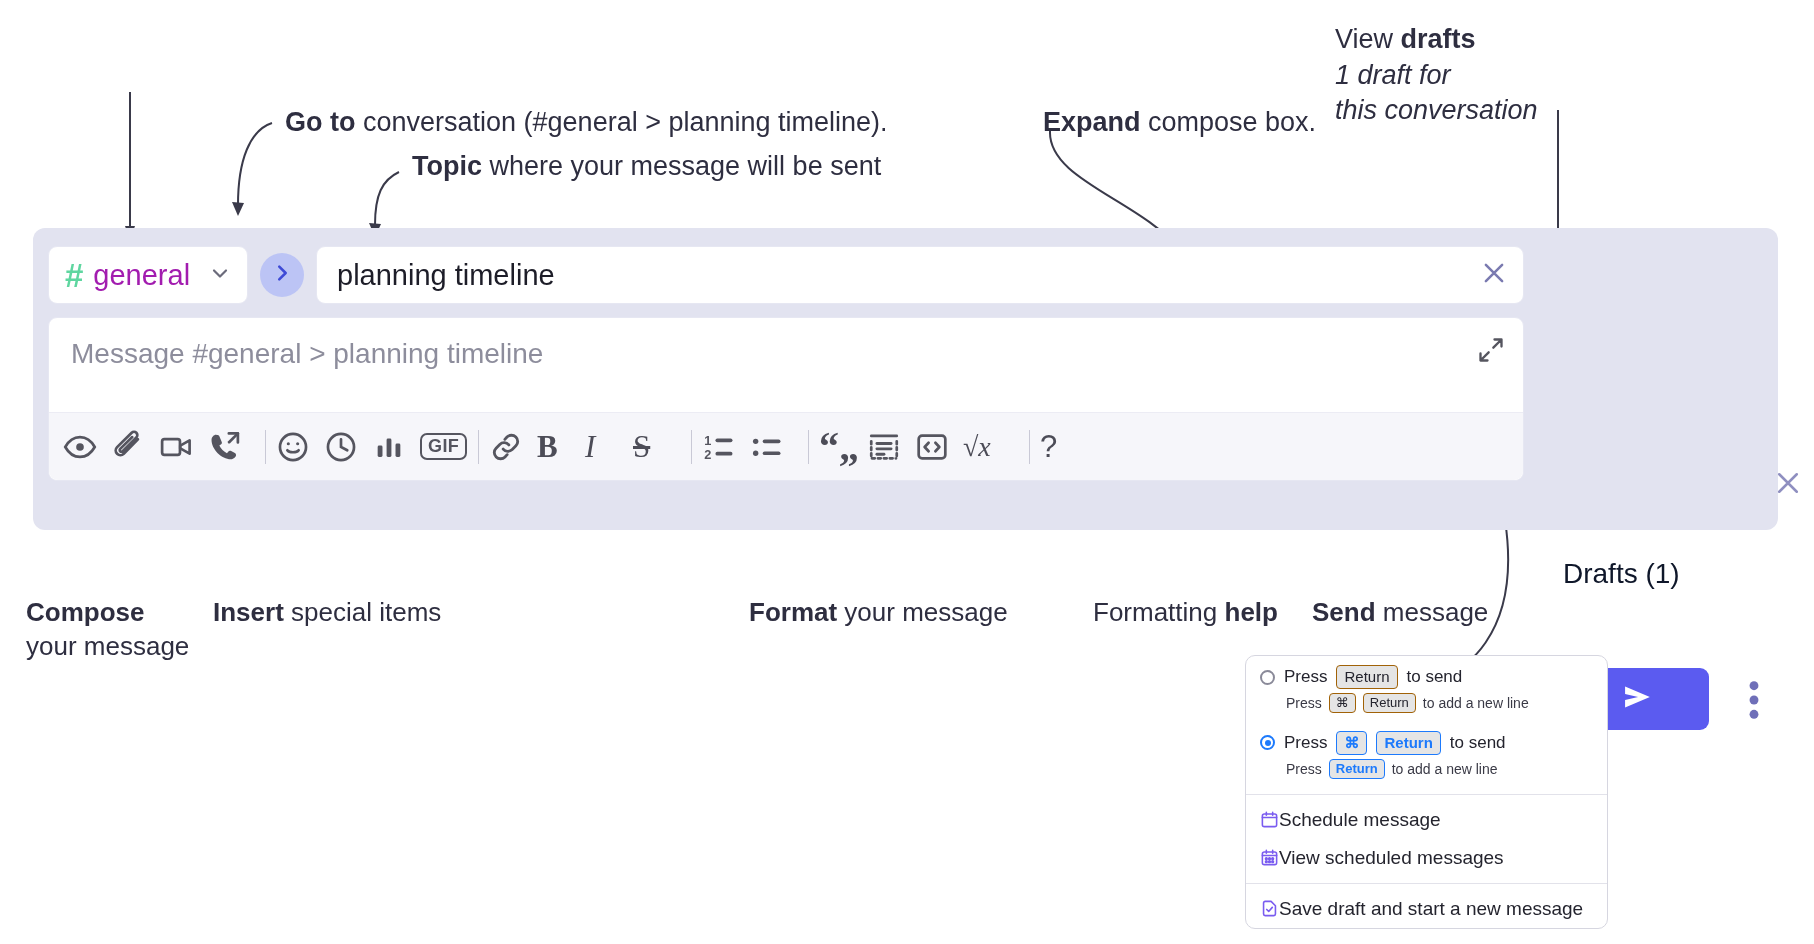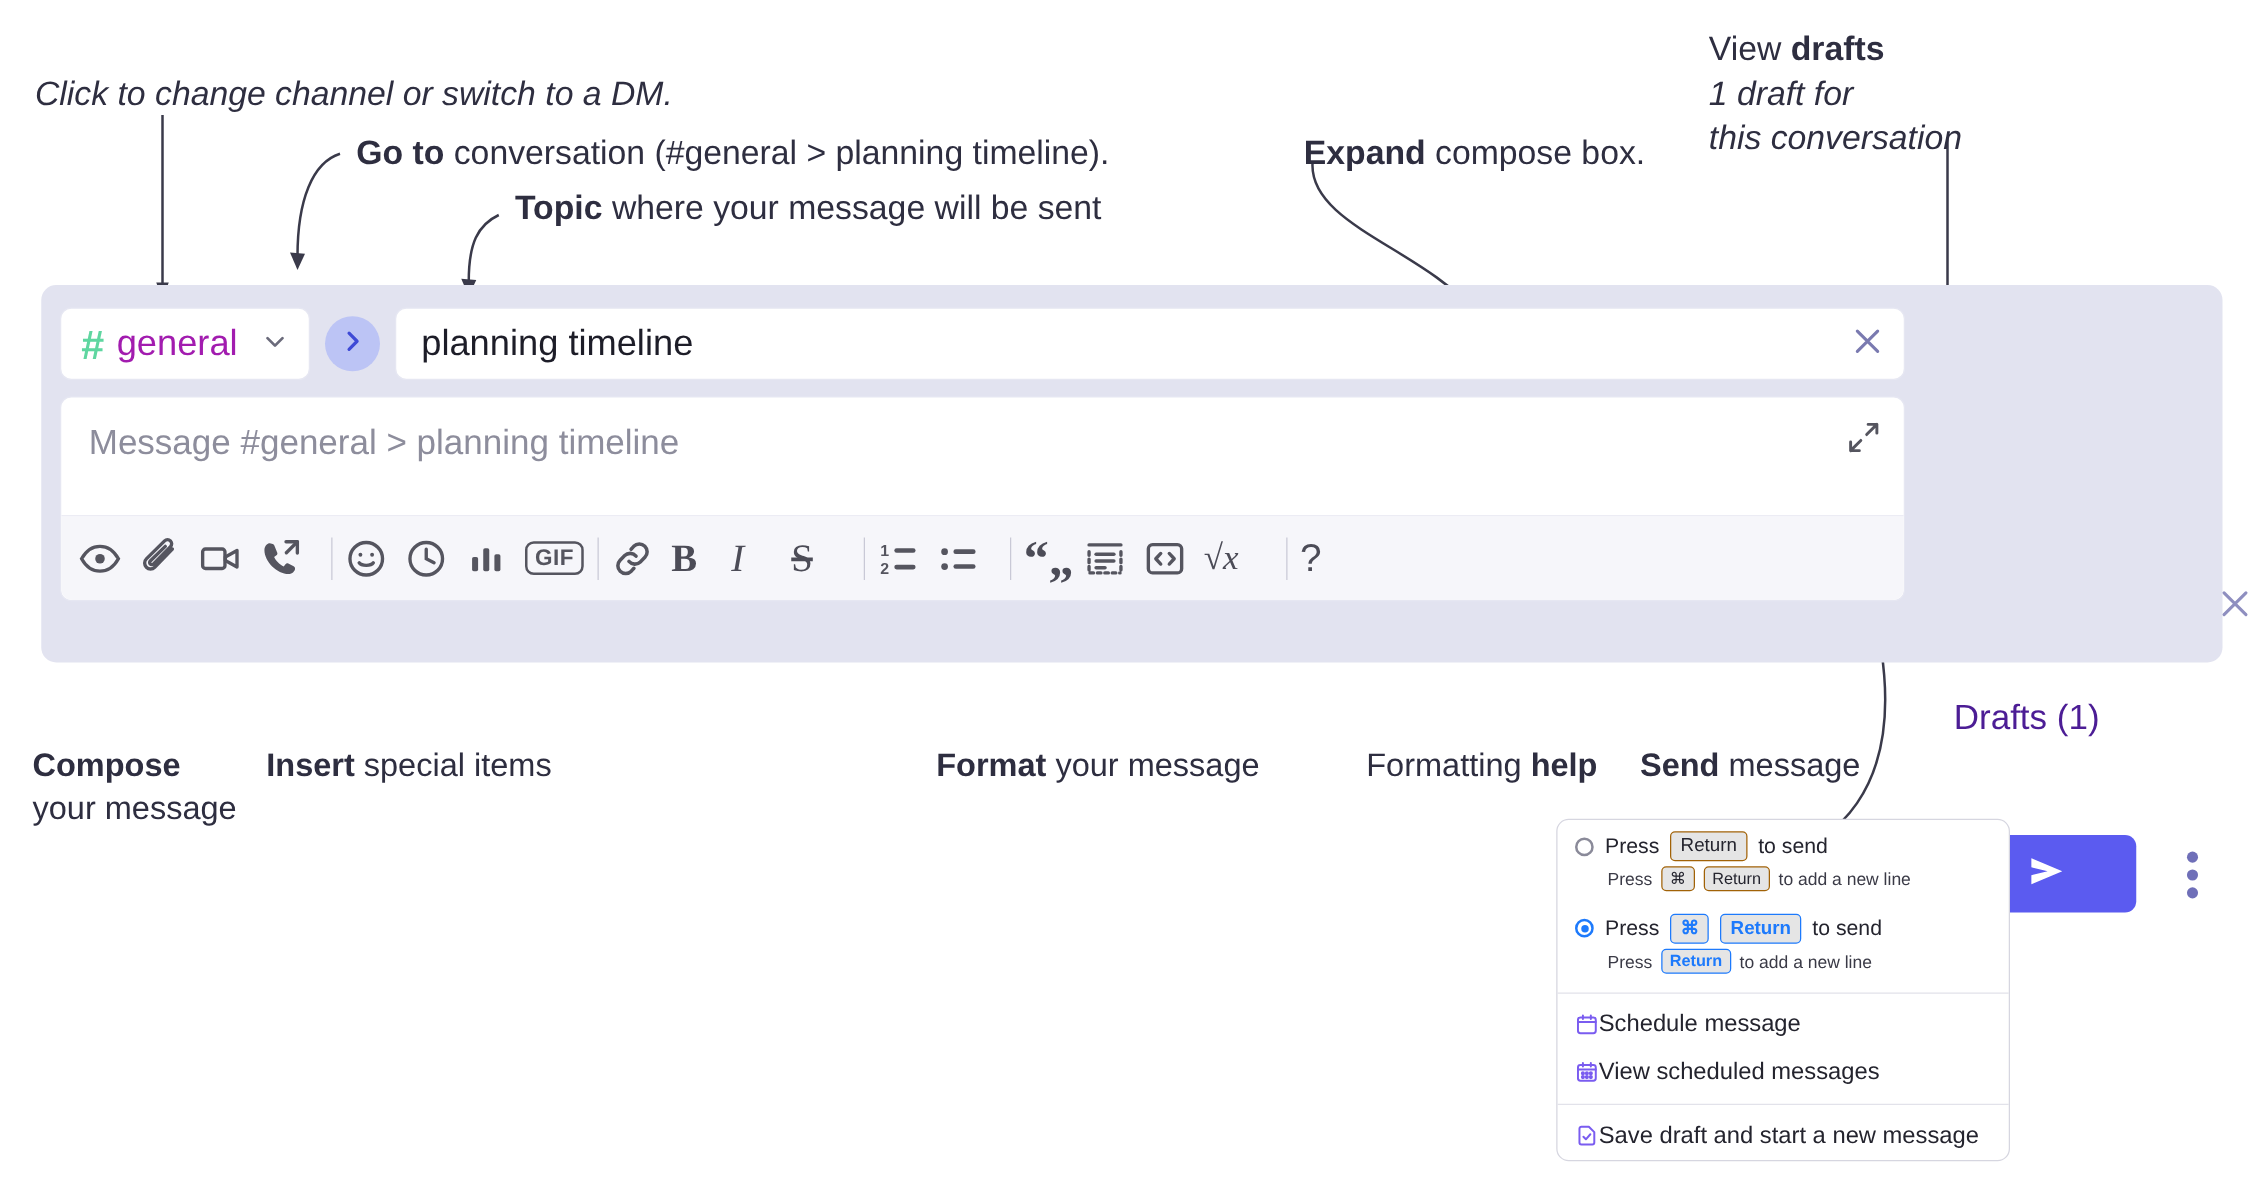--- a/index.html
+++ b/index.html
@@ -69,21 +69,21 @@
   .tsep{width:1px;height:34px;background:#c9c9d6;margin:0 10px;flex:none;}
   .gifbox{
     border:2.5px solid #55555f;border-radius:7px;padding:1px 6px;
     font-size:18px;font-weight:700;letter-spacing:.4px;color:#55555f;
   }
   .qm{font-size:31px;color:#4c4c57;font-weight:400;line-height:1;}
   .sqrt{font-size:28px;color:#4c4c57;font-family:"Liberation Serif",serif;font-style:italic;}
 
   
   #drafts{
-    position:absolute;left:1530px;top:330px;font-size:28px;color:#4c1d95;cursor:pointer;
+    position:absolute;left:1530px;top:330px;font-size:28px;color:#0f172a;cursor:pointer;
   }
   #sendbtn{
     position:absolute;left:1531px;top:440px;width:145px;height:62px;
     background:#5b5bf0;border-radius:9px;display:flex;align-items:center;justify-content:center;
     cursor:pointer;
   }
   #kebab{position:absolute;left:1713px;top:452px;cursor:pointer;}
   #panel-close{position:absolute;left:1740px;top:240px;color:#8f8fc0;cursor:pointer;}
 
   
@@ -147,36 +147,35 @@
     <polygon points="1558,310 1552,296 1564,296"></polygon>
     <polygon points="74,428 68,442 80,442"></polygon>
     <polygon points="1232,428 1226,442 1238,442"></polygon>
     <polygon points="1348,433 1342,447 1354,447"></polygon>
     <polygon points="1489,436 1483,450 1495,450"></polygon>
   </g>
 </svg>
 
 <div class="ann a-lg" style="left:28px;top:22px;">
   <br>
-  <i>Click to change channel or switch to a DM.</i>
 </div>
 
 <div class="ann a-lg" style="left:285px;top:105px;">
   <b>Go to</b><span> conversation (#general &gt; planning timeline).</span>
 </div>
 
 <div class="ann a-lg" style="left:412px;top:149px;">
   <b>Topic</b><span> where your message will be sent</span>
 </div>
 
 <div class="ann a-lg" style="left:1043px;top:105px;">
   <b>Expand</b><span> compose box.</span>
 </div>
 
-<div class="ann a-lg" style="left:1335px;top:22px;margin-left:32px;">
+<div class="ann a-lg" style="left:1335px;top:22px;">
   <span><span>View </span><b>drafts</b></span><br>
   <i>1 draft for</i><br>
   <i>this conversation</i>
 </div>
 
 <div id="compose">
 
   <span id="panel-close">
     <svg width="30" height="30" viewBox="0 0 24 24" fill="none" stroke="currentColor" stroke-width="2" stroke-linecap="round">
         <path d="M5 5 L19 19 M19 5 L5 19"></path>

